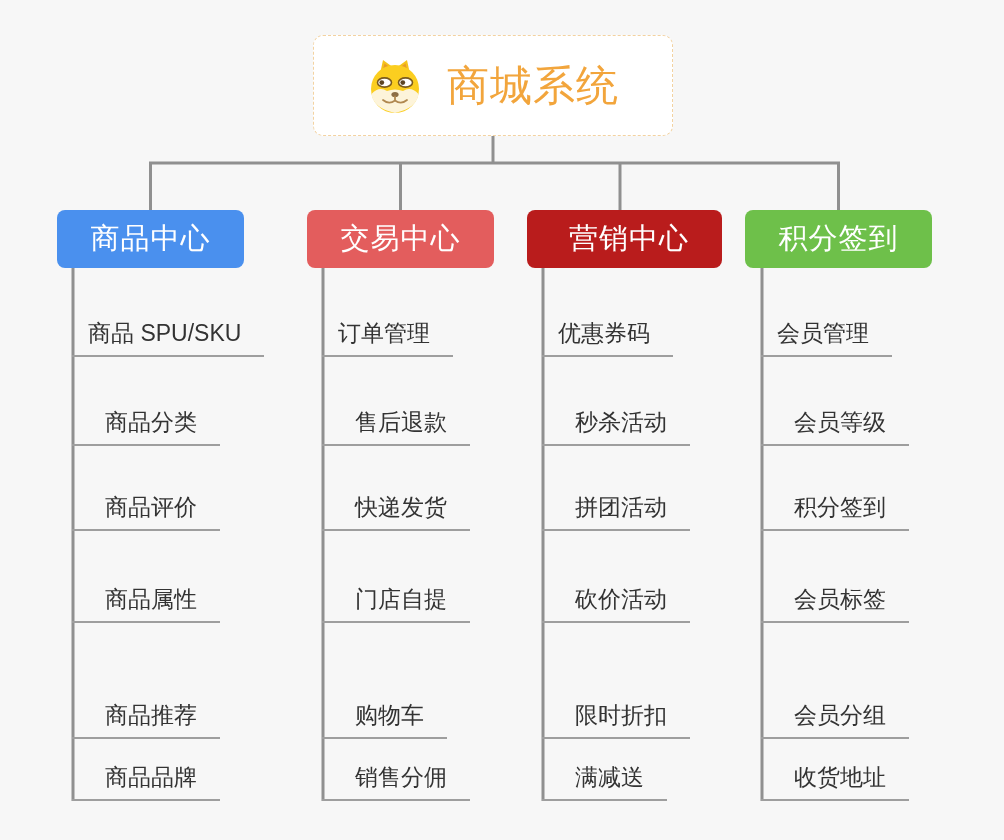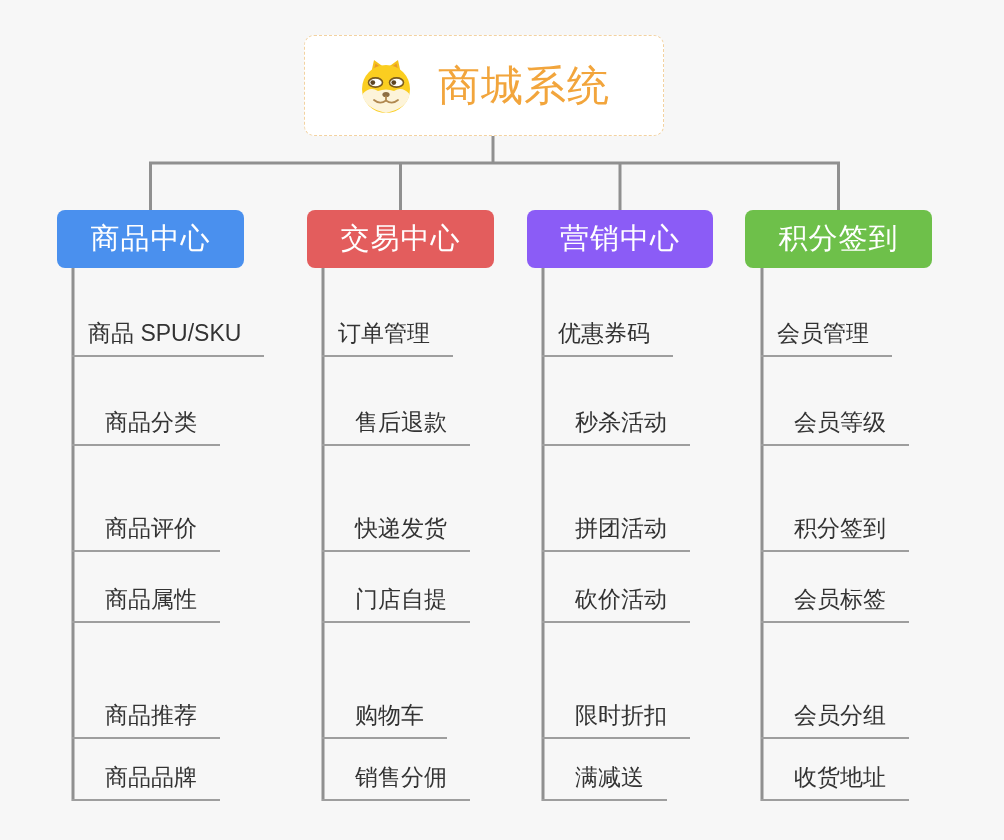--- a/index.html
+++ b/index.html
@@ -21,21 +21,21 @@
     height: 840px;
   }
   #connectors {
     position: absolute;
     left: 0;
     top: 0;
     pointer-events: none;
   }
   .root-node {
     position: absolute;
-    left: 304px;
+    left: 313px;
     top: 35px;
     width: 360px;
     height: 101px;
     background: #ffffff;
     border: 1px dashed #f3d2a0;
     border-radius: 10px;
     display: flex;
     align-items: center;
     justify-content: center;
     gap: 24px;
@@ -80,21 +80,21 @@
     color: #333333;
     white-space: nowrap;
     cursor: pointer;
   }
   .col-0 { left: 72px; }
   .col-1 { left: 322px; }
   .col-2 { left: 542px; }
   .col-3 { left: 761px; }
   .row-0 { top: 320px; padding-left: 16px; }
   .row-1 { top: 409px; }
-  .row-2 { top: 515px; }
+  .row-2 { top: 494px; }
   .row-3 { top: 586px; }
   .row-4 { top: 702px; }
   .row-5 { top: 764px; }
 </style>
 </head>
 <body>
 
 <div id="canvas">
 
   <svg id="connectors" width="1004" height="840" viewBox="0 0 1004 840">
@@ -127,21 +127,21 @@
     </svg>
     <span class="root-title">商城系统</span>
   </div>
 
   <div class="branch-node branch-0" style="background: rgb(74, 144, 238); font-family: Liberation Serif, serif;">
     <span>商品中心</span>
   </div>
   <div class="branch-node branch-1" style="background: rgb(227, 93, 93);">
     <span>交易中心</span>
   </div>
-  <div class="branch-node branch-2" style="background: #8b5cf6;">
+  <div class="branch-node branch-2" style="background: #b91c1c; padding-left: 9px;">
     <span>营销中心</span>
   </div>
   <div class="branch-node branch-3" style="background: rgb(110, 192, 74);">
     <span>积分签到</span>
   </div>
 
   <div class="child-node col-0 row-0">商品 SPU/SKU</div>
   <div class="child-node col-0 row-1">商品分类</div>
   <div class="child-node col-0 row-2">商品评价</div>
   <div class="child-node col-0 row-3">商品属性</div>

